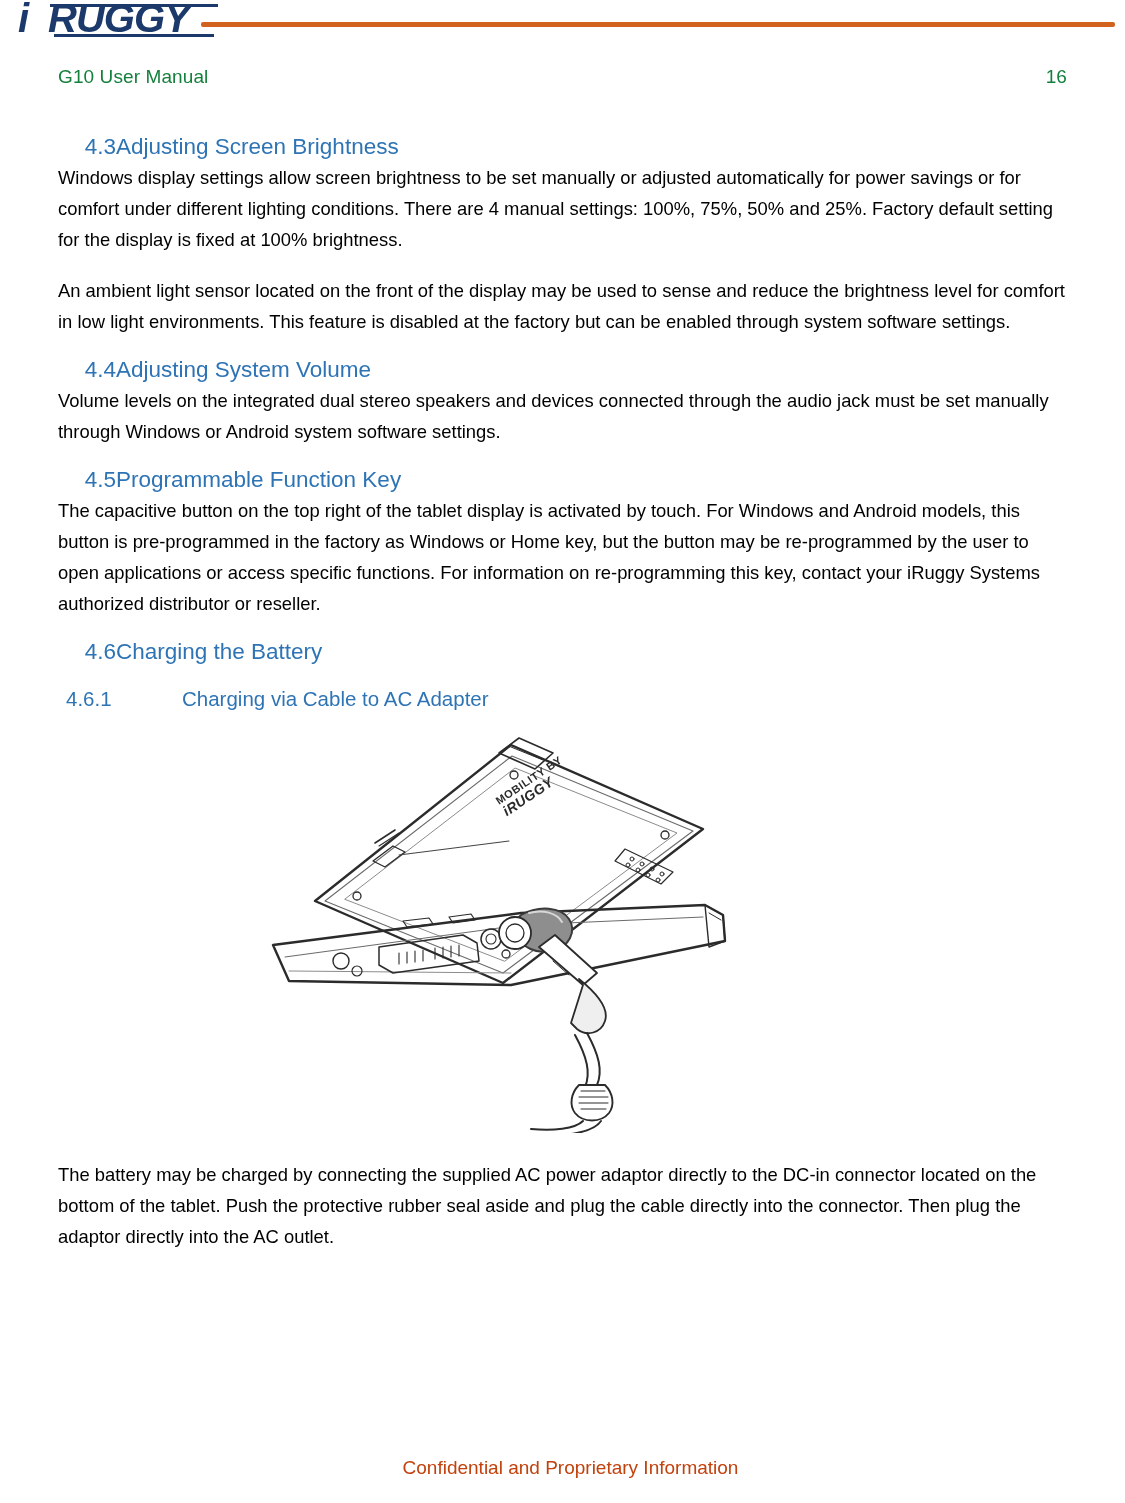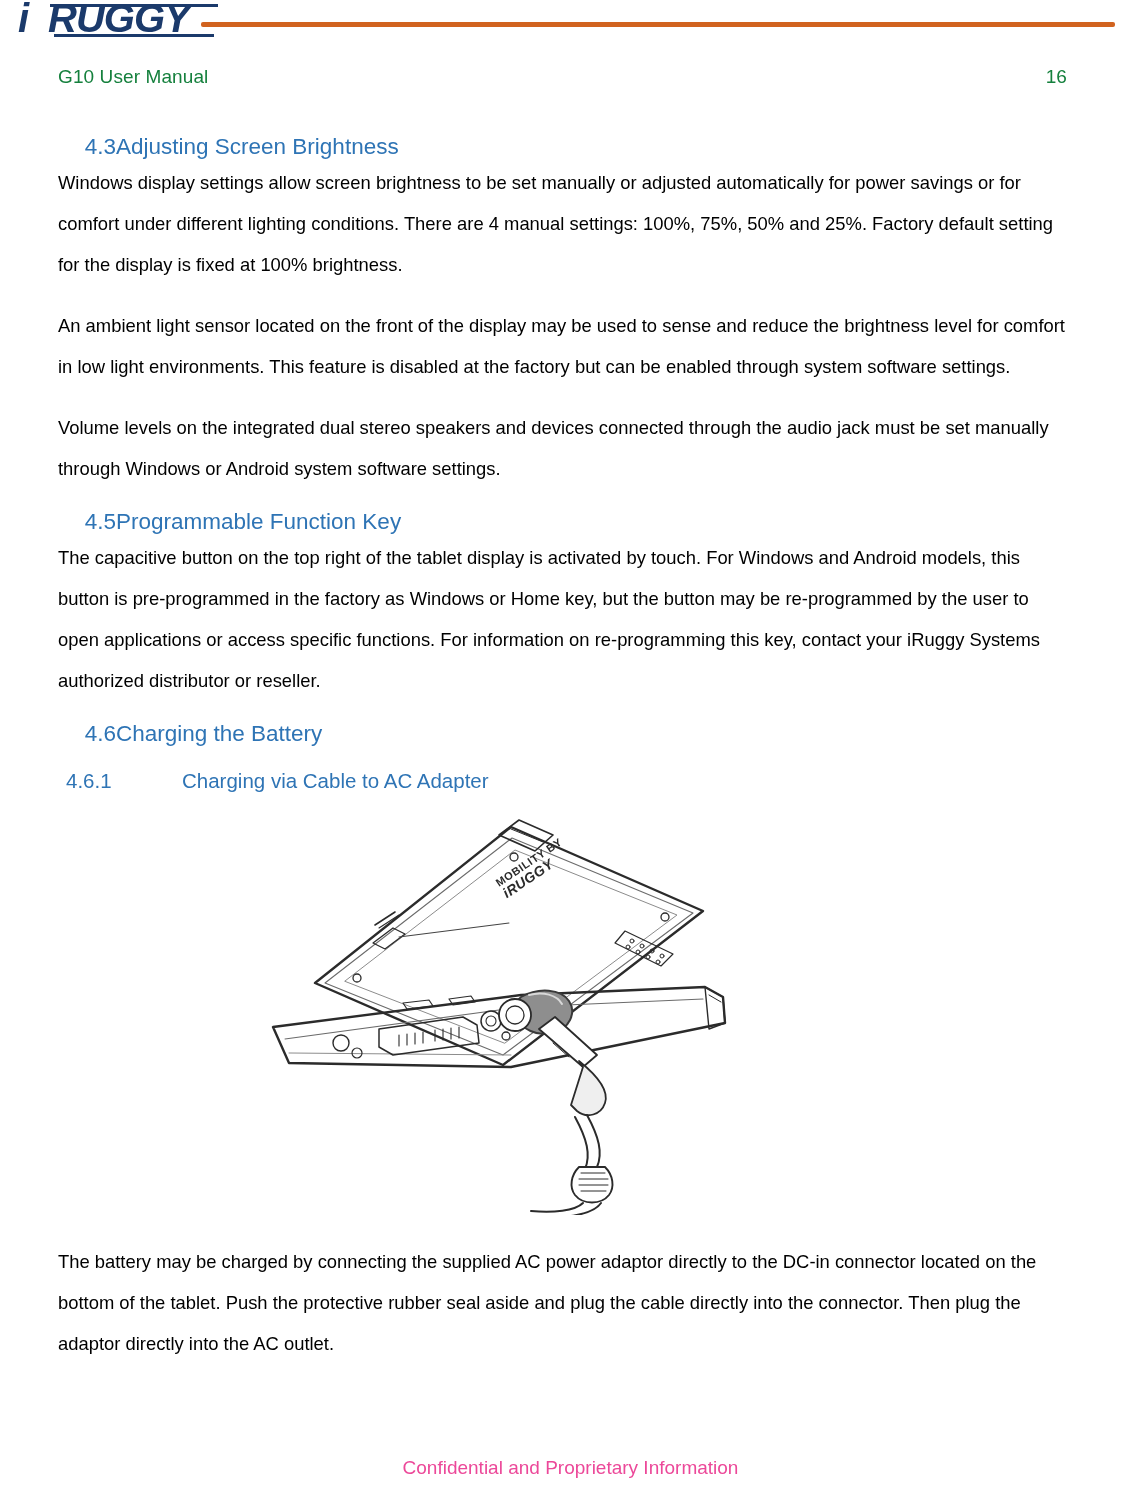--- a/index.html
+++ b/index.html
@@ -79,21 +79,21 @@
     margin: 0 0 2px 8px;
     display: flex;
     gap: 44px;
   }
   h3.subsection .num {
     width: 72px;
     flex: 0 0 72px;
   }
   p.para {
     font-size: 18.4px;
-    line-height: 41px;
+    line-height: 31px;
     margin: 0;
     color: #000;
   }
   .gap-sm { height: 20px; }
   .gap-md { height: 26px; }
 
   
   .figure {
     margin: 22px 0 0 0;
     height: 400px;
@@ -105,21 +105,21 @@
   }
 
   
   .footer {
     position: absolute;
     left: 16px;
     right: 0;
     bottom: 24px;
     text-align: center;
     font-size: 19px;
-    color: #ec4899;
+    color: #c2410c;
   }
 </style>
 </head>
 <body>
 
 <div class="page">
 
   <div class="masthead">
     <div class="logo">
       <svg viewBox="0 0 230 50" width="230" height="50" aria-hidden="true">
@@ -144,20 +144,24 @@
     <h2 class="section">
       <span class="num">4.3</span>
       <span>Adjusting Screen Brightness</span>
     </h2>
     <p class="para">Windows display settings allow screen brightness to be set manually or adjusted automatically for power savings or for comfort under different lighting conditions.  There are 4 manual settings: 100%, 75%, 50% and 25%.  Factory default setting for the display is fixed at 100% brightness.</p>
     <div class="gap-sm"></div>
     <p class="para">An ambient light sensor located on the front of the display may be used to sense and reduce the brightness level for comfort in low light environments.  This feature is disabled at the factory but can be enabled through system software settings.</p>
 
     <div class="gap-sm"></div>
 
+    <h2 class="section">
+      <span class="num">4.4</span>
+      <span>Adjusting System Volume</span>
+    </h2>
     <p class="para">Volume levels on the integrated dual stereo speakers and devices connected through the audio jack must be set manually through Windows or Android system software settings.</p>
 
     <div class="gap-sm"></div>
 
     <h2 class="section">
       <span class="num">4.5</span>
       <span>Programmable Function Key</span>
     </h2>
     <p class="para">The capacitive button on the top right of the tablet display is activated by touch. For Windows and Android models, this button is pre-programmed in the factory as Windows or Home key, but the button may be re-programmed by the user to open applications or access specific functions.  For information on re-programming this key, contact your iRuggy Systems authorized distributor or reseller.</p>
 

